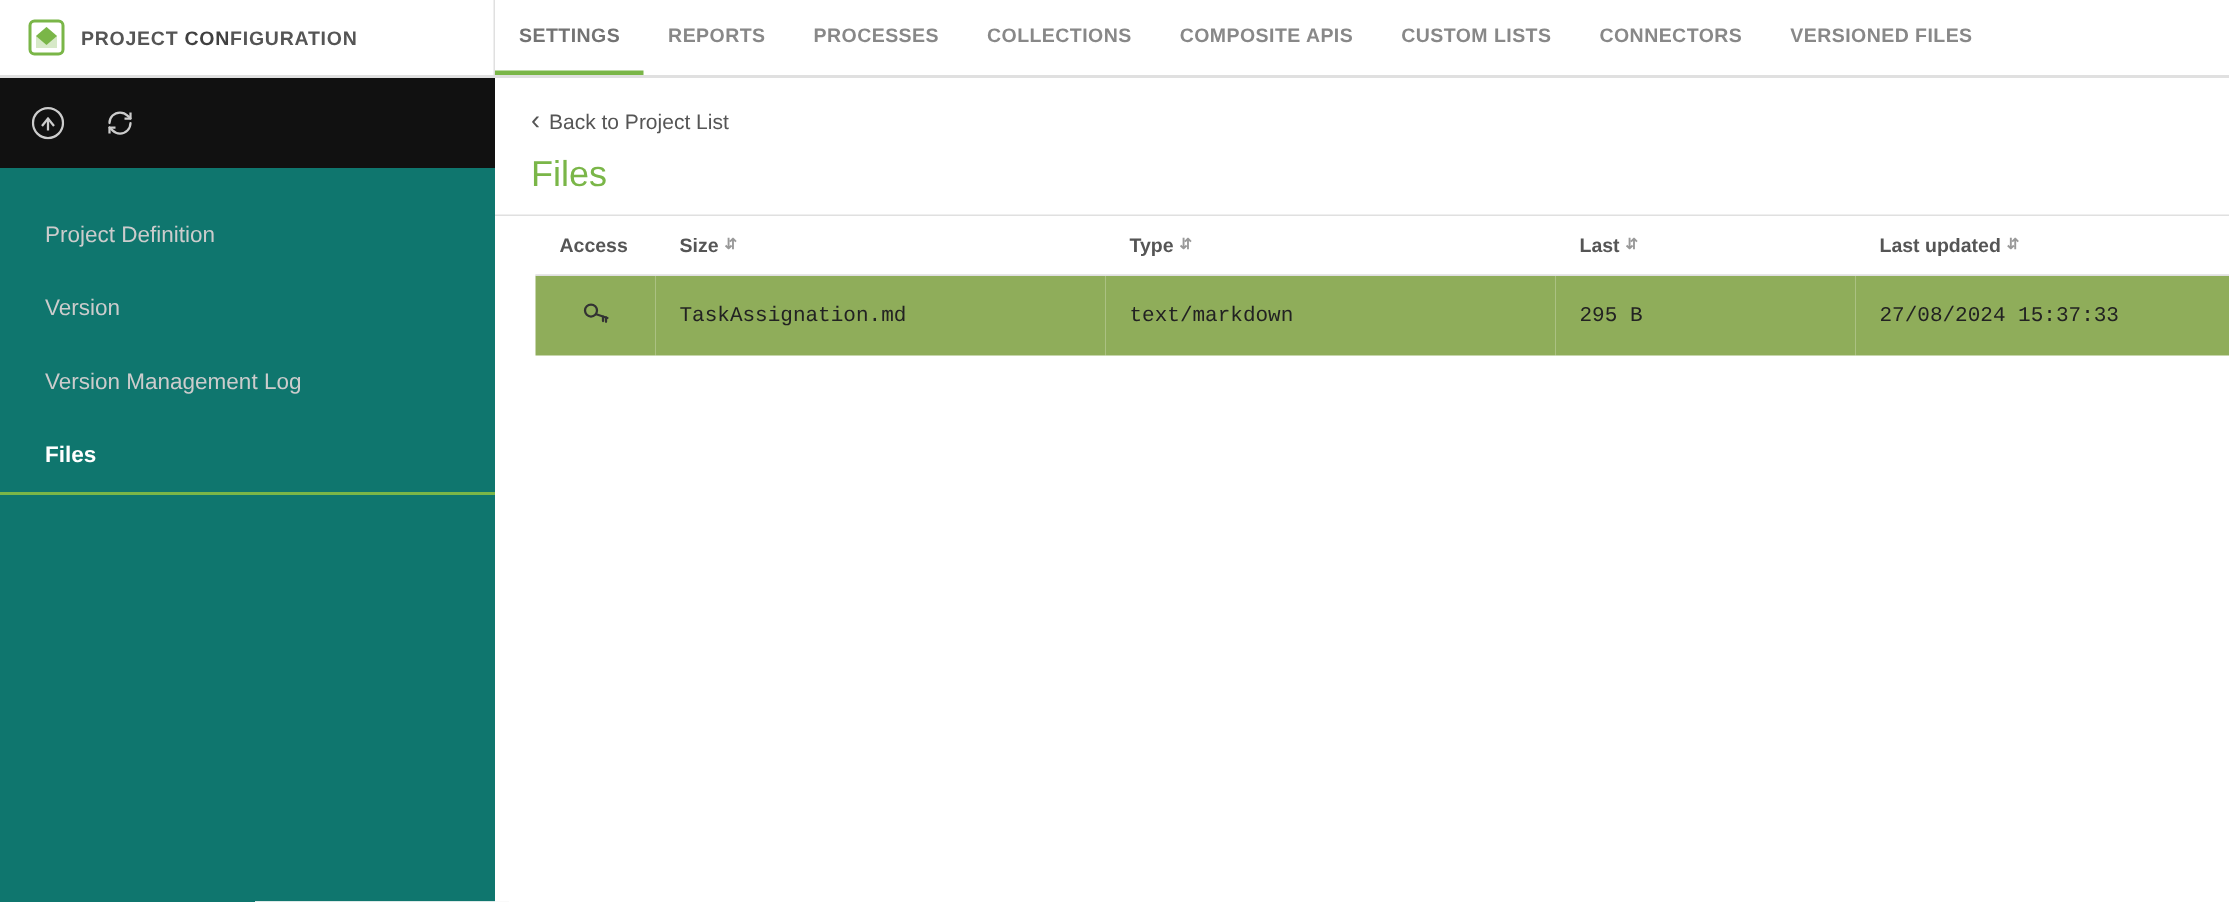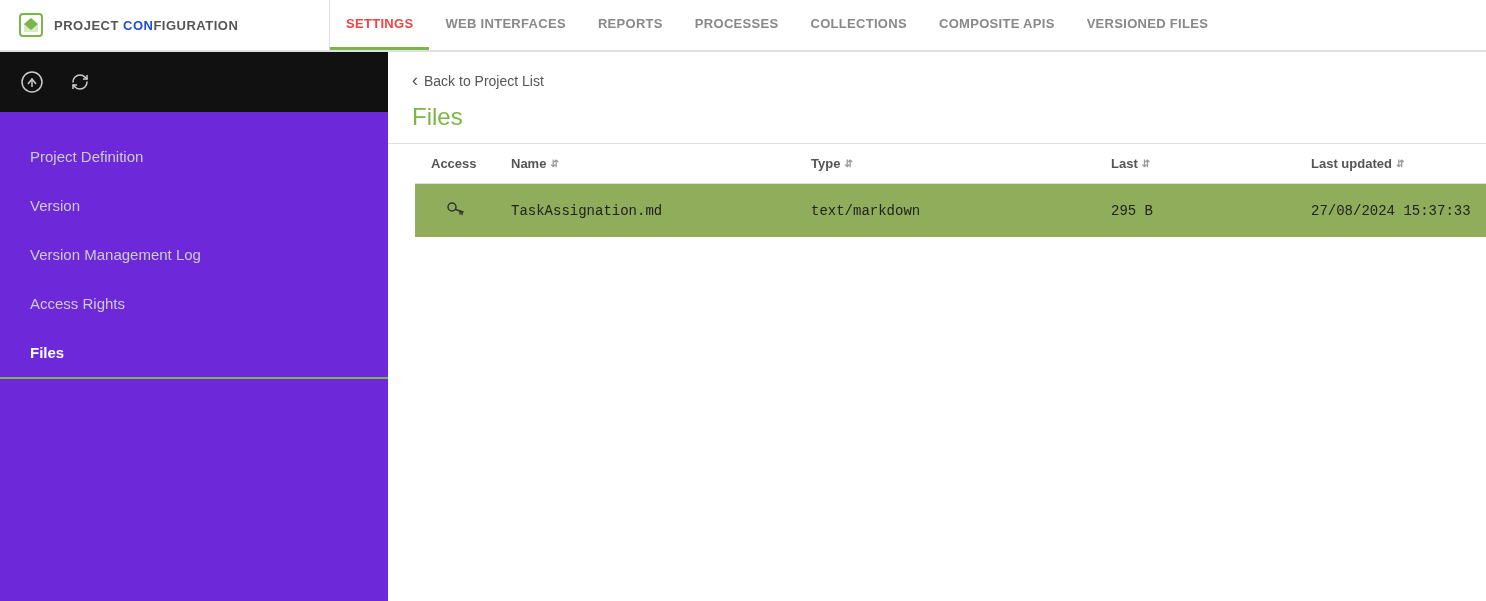--- a/index.html
+++ b/index.html
@@ -26,56 +26,56 @@
     .logo-icon {
       width: 30px;
       height: 30px;
     }
     .logo-text {
       font-size: 13px;
       font-weight: bold;
       color: #555;
       letter-spacing: 0.5px;
     }
-    .logo-text span { color: #1d4ed8; }
+    .logo-text span { color: #404040; }
     .nav-tabs {
       display: flex;
       align-items: stretch;
       list-style: none;
       flex: 1;
     }
     .nav-tab {
       display: flex;
       align-items: center;
       padding: 0 16px;
       font-size: 13px;
       font-weight: 600;
       color: #888;
       cursor: pointer;
       letter-spacing: 0.3px;
       text-transform: uppercase;
       white-space: nowrap;
       border-bottom: 3px solid transparent;
     }
     .nav-tab.active {
-      color: #ef4444;
+      color: #737373;
       border-bottom: 3px solid #7ab648;
     }
 
     
     .content-area {
       display: flex;
       flex: 1;
       overflow: hidden;
     }
 
     
     .sidebar {
-      width: 388px;
-      background: #6d28d9;
+      width: 330px;
+      background: #0f766e;
       flex-shrink: 0;
       display: flex;
       flex-direction: column;
     }
     .sidebar-actions {
       display: flex;
       align-items: center;
       padding: 14px 16px;
       gap: 16px;
       background: #111;
@@ -204,25 +204,26 @@
       <rect x="4" y="4" width="22" height="22" rx="3" stroke="#7ab648" stroke-width="2" fill="none"></rect>
       <polygon points="15,8 22,14 22,22 8,22 8,14" fill="#7ab648" opacity="0.3"></polygon>
       <polygon points="15,8 22,14 15,20 8,14" fill="#7ab648"></polygon>
     </svg>
     <span class="logo-text">
       PROJECT <span>CON</span>FIGURATION
     </span>
   </div>
   <ul class="nav-tabs">
     <li class="nav-tab active">SETTINGS</li>
-    <li class="nav-tab">WEB INTERFACES</li>
     <li class="nav-tab">REPORTS</li>
     <li class="nav-tab">PROCESSES</li>
     <li class="nav-tab">COLLECTIONS</li>
     <li class="nav-tab">COMPOSITE APIS</li>
+    <li class="nav-tab">CUSTOM LISTS</li>
+    <li class="nav-tab">CONNECTORS</li>
     <li class="nav-tab">VERSIONED FILES</li>
   </ul>
 </div>
 
 <div class="content-area">
 
   <div class="sidebar">
     <div class="sidebar-actions">
       <div class="sidebar-action-btn" title="Upload">
         <svg width="22" height="22" viewBox="0 0 22 22" fill="none" xmlns="http://www.w3.org/2000/svg">
@@ -237,21 +238,20 @@
           <path d="M18 11a7 7 0 0 1-7 7 7 7 0 0 1-5-2.1L4 14" stroke="#ccc" stroke-width="1.5" fill="none" stroke-linecap="round"></path>
           <polyline points="18,4 18,8 14,8" stroke="#ccc" stroke-width="1.5" fill="none" stroke-linejoin="round"></polyline>
           <polyline points="4,18 4,14 8,14" stroke="#ccc" stroke-width="1.5" fill="none" stroke-linejoin="round"></polyline>
         </svg>
       </div>
     </div>
     <nav class="sidebar-nav">
       <div class="sidebar-item">Project Definition</div>
       <div class="sidebar-item">Version</div>
       <div class="sidebar-item">Version Management Log</div>
-      <div class="sidebar-item">Access Rights</div>
       <div class="sidebar-item active">Files</div>
     </nav>
   </div>
 
   <div class="main-panel">
     <div class="back-link">
       <span class="back-arrow">‹</span>
       <span>Back to Project List</span>
     </div>
     <div class="page-title">Files</div>
@@ -260,21 +260,21 @@
       <table class="files-table">
         <thead>
           <tr>
             <th class="col-access">
               <div class="th-inner">
                 <span>Access</span>
               </div>
             </th>
             <th class="col-name">
               <div class="th-inner">
-                <span>Name</span>
+                <span>Size</span>
                 <span class="sort-icon">⇵</span>
               </div>
             </th>
             <th class="col-type">
               <div class="th-inner">
                 <span>Type</span>
                 <span class="sort-icon">⇵</span>
               </div>
             </th>
             <th class="col-size">

